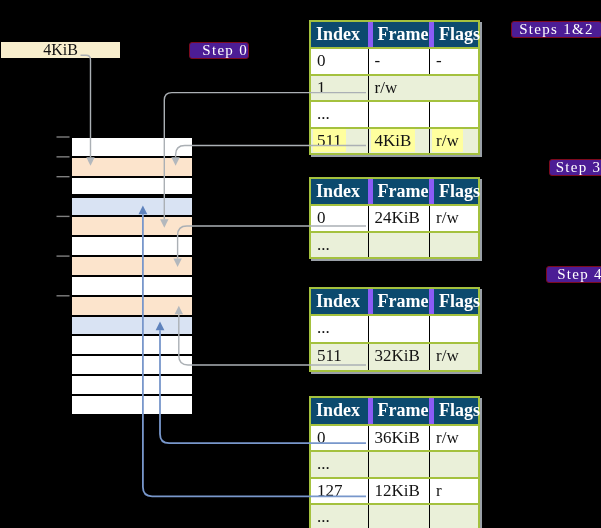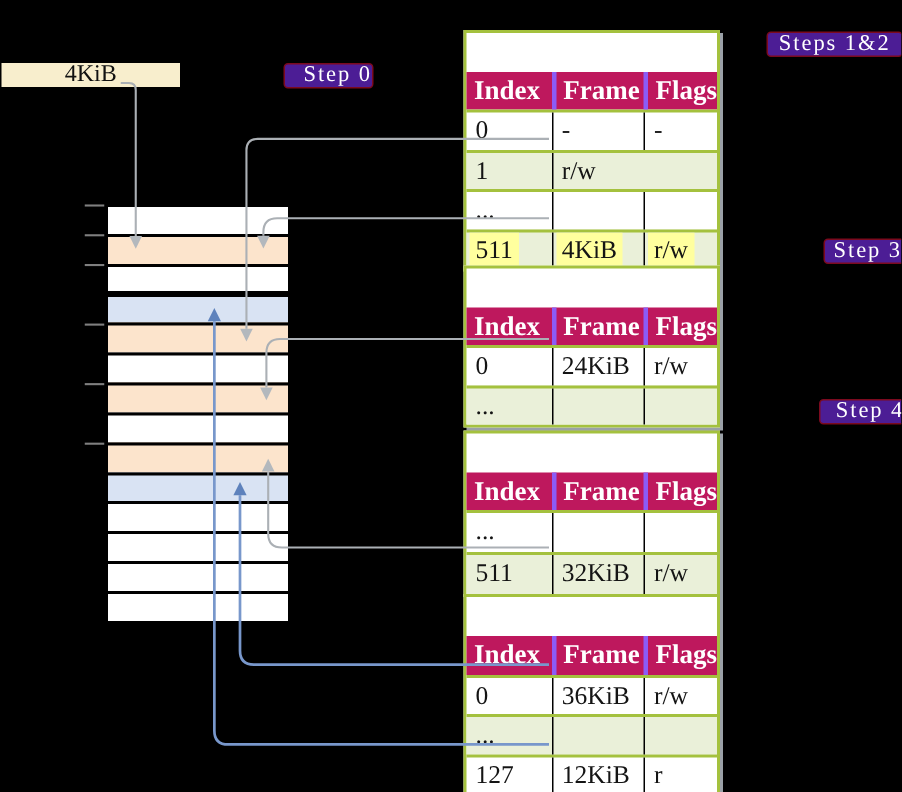--- a/index.html
+++ b/index.html
@@ -37,24 +37,24 @@
   
   .pt{
     position:absolute;left:309px;width:171px;box-sizing:border-box;
     border:2px solid #a4c13e;background:#fff;
     box-shadow:2px 2px 0 #9aa0a7;
   }
   #table-0{top:19.5px;}
   #table-1{top:176.5px;}
   #table-2{top:286.5px;}
   #table-3{top:396px;}
-  .pt .thead{display:flex;height:25.5px;background:#be185d;margin-top:26px;}
+  .pt .thead{display:flex;height:25.5px;background:#0c4a6e;}
   .pt .th{
     box-sizing:border-box;color:#fff;font-weight:bold;font-size:18px;line-height:25px;
-    padding-left:5px;border-left:3px solid #8b5cf6;
+    padding-left:5px;border-left:5px solid #8b5cf6;
   }
   .pt .th:first-child{border-left:none;}
   .pt .r{display:flex;height:26.6px;border-top:2px solid #a4c13e;box-sizing:border-box;}
   .pt .r.shade{background:#eaf0d9;}
   .pt .cell{
     box-sizing:border-box;color:#141414;font-size:17px;line-height:23.5px;
     padding-left:6px;border-left:1px solid #000;overflow:hidden;white-space:nowrap;
   }
   .pt .cell:first-child{border-left:none;}
   .c0{width:56.5px;}

